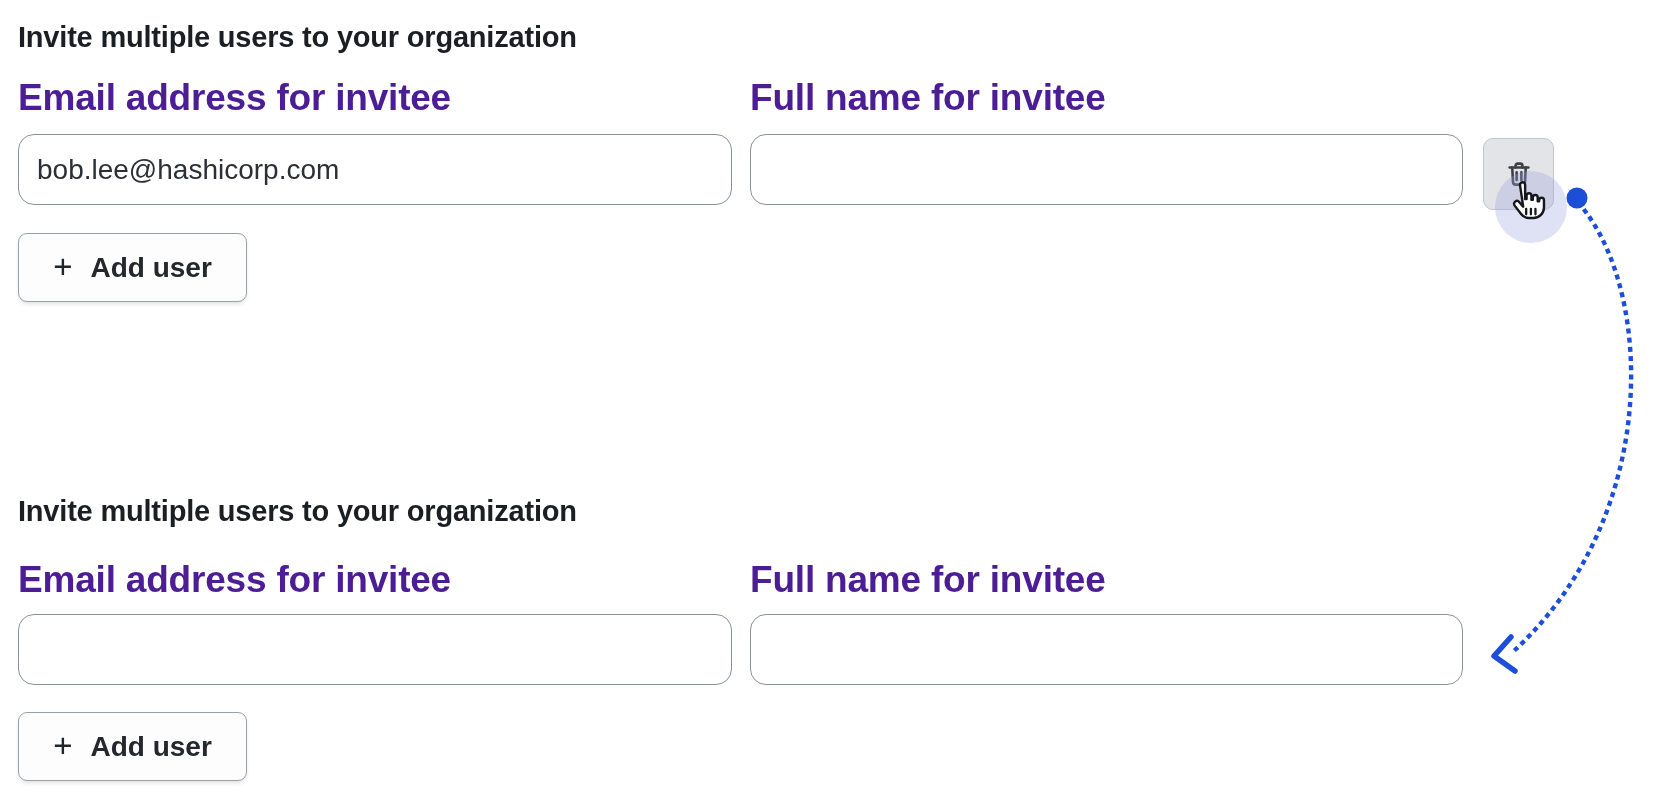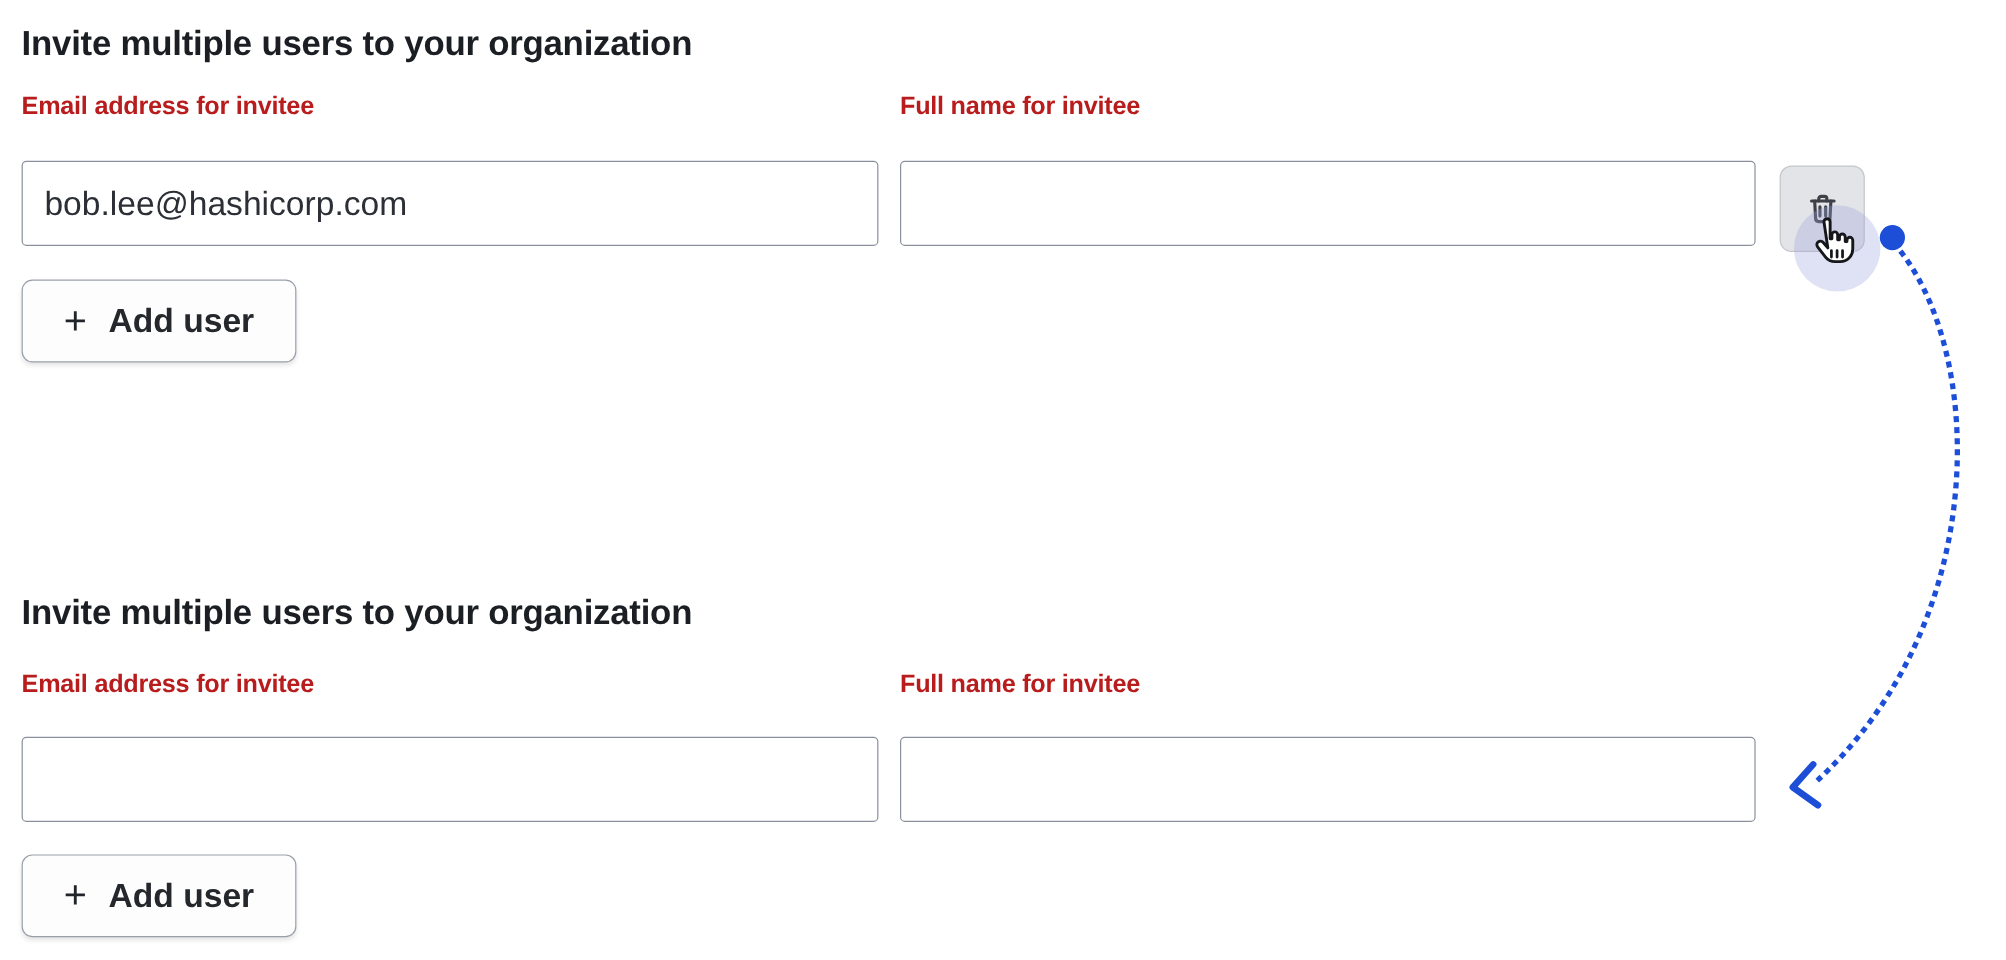--- a/index.html
+++ b/index.html
@@ -20,32 +20,32 @@
 
   .heading {
     font-size: 29px;
     font-weight: 700;
     color: #1b1e23;
     line-height: 1.2;
     letter-spacing: -0.2px;
     white-space: nowrap;
   }
   .field-label {
-    font-size: 21px;
+    font-size: 37px;
     font-weight: 700;
-    color: #b91c1c;
+    color: #4c1d95;
     line-height: 1.2;
     letter-spacing: -0.2px;
     white-space: nowrap;
   }
   .text-input {
     height: 71px;
     width: 714px;
     border: 1.5px solid #8a909c;
-    border-radius: 4px;
+    border-radius: 16px;
     background: #ffffff;
     font-family: inherit;
     font-size: 28px;
     color: #2c2f35;
     padding: 0 18px;
     outline: none;
   }
   .add-user-btn {
     width: 229px;
     height: 69px;

